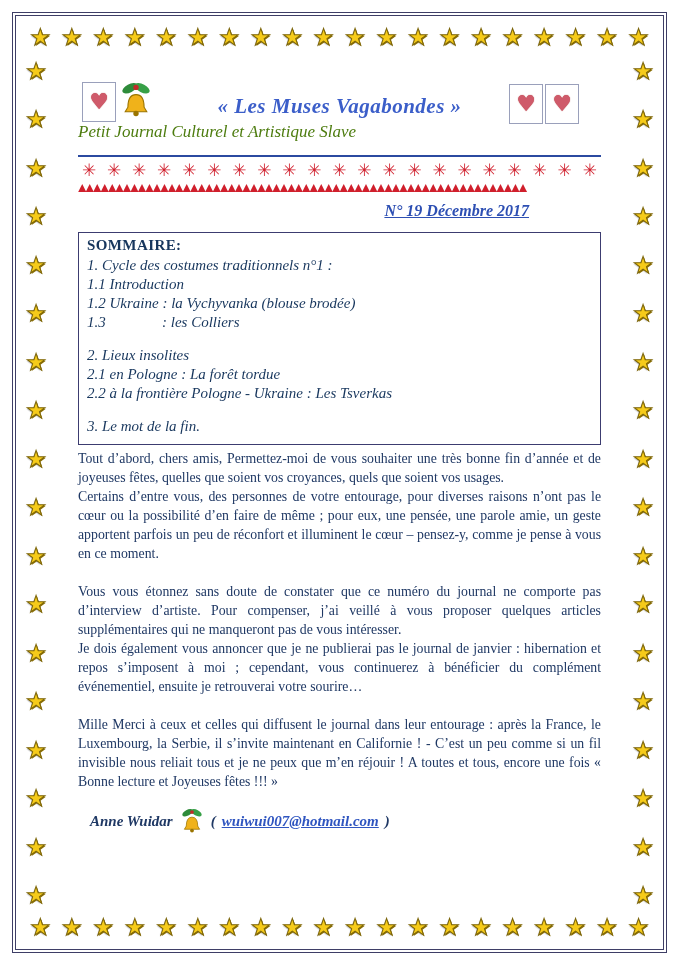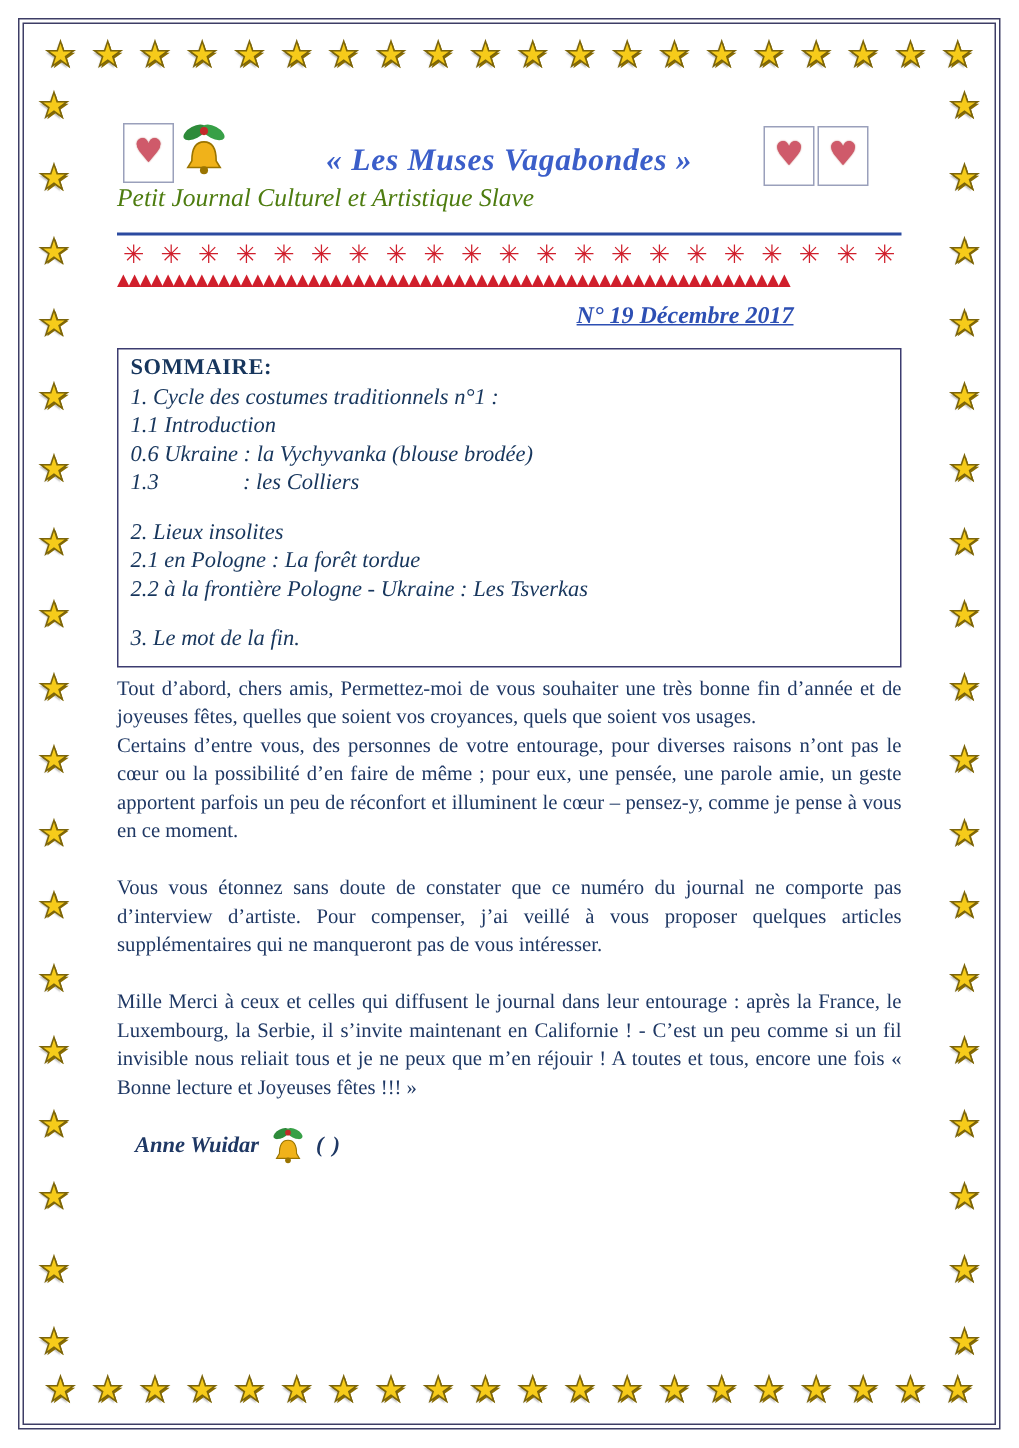--- a/index.html
+++ b/index.html
@@ -208,46 +208,48 @@
         </div>
       <div class="ribbon-zigzag"><span>▲</span><span>▲</span><span>▲</span><span>▲</span><span>▲</span><span>▲</span><span>▲</span><span>▲</span><span>▲</span><span>▲</span><span>▲</span><span>▲</span><span>▲</span><span>▲</span><span>▲</span><span>▲</span><span>▲</span><span>▲</span><span>▲</span><span>▲</span><span>▲</span><span>▲</span><span>▲</span><span>▲</span><span>▲</span><span>▲</span><span>▲</span><span>▲</span><span>▲</span><span>▲</span><span>▲</span><span>▲</span><span>▲</span><span>▲</span><span>▲</span><span>▲</span><span>▲</span><span>▲</span><span>▲</span><span>▲</span><span>▲</span><span>▲</span><span>▲</span><span>▲</span><span>▲</span><span>▲</span><span>▲</span><span>▲</span><span>▲</span><span>▲</span><span>▲</span><span>▲</span><span>▲</span><span>▲</span><span>▲</span><span>▲</span><span>▲</span><span>▲</span><span>▲</span><span>▲</span></div>
     </div>
 
     <div class="issue">N° 19 Décembre 2017</div>
 
     <div class="toc">
       <div class="toc-heading">SOMMAIRE:</div>
       <div class="toc-line">1. Cycle des costumes traditionnels n°1 :</div>
       <div class="toc-line">1.1 Introduction</div>
-      <div class="toc-line">0.6 Ukraine : la Vychyvanka (blouse brodée)</div>
+      <div class="toc-line">1.2 Ukraine : la Vychyvanka (blouse brodée)</div>
       <div class="toc-line">1.3&nbsp;&nbsp;&nbsp;&nbsp;&nbsp;&nbsp;&nbsp;&nbsp;&nbsp;&nbsp;&nbsp;&nbsp;&nbsp;&nbsp;&nbsp;: les Colliers</div>
       <div class="toc-line blank"></div>
       <div class="toc-line">2. Lieux insolites</div>
       <div class="toc-line">2.1 en Pologne : La forêt tordue</div>
       <div class="toc-line">2.2 à la frontière Pologne - Ukraine : Les Tsverkas</div>
       <div class="toc-line blank"></div>
       <div class="toc-line">3. Le mot de la fin.</div>
     </div>
 
     <div class="body-text">
       <p class="para">Tout d’abord, chers amis, Permettez-moi de vous souhaiter une très bonne fin d’année et de joyeuses fêtes, quelles que soient vos croyances, quels que soient vos usages.</p>
       <p class="para">Certains d’entre vous, des personnes de votre entourage, pour diverses raisons n’ont pas le cœur ou la possibilité d’en faire de même ; pour eux, une pensée, une parole amie, un geste apportent parfois un peu de réconfort et illuminent le cœur – pensez-y, comme je pense à vous en ce moment.</p>
       <p class="para gap">Vous vous étonnez sans doute de constater que ce numéro du journal ne comporte pas d’interview d’artiste. Pour compenser, j’ai veillé à vous proposer quelques articles supplémentaires qui ne manqueront pas de vous intéresser.</p>
+      <p class="para">Je dois également vous annoncer que je ne publierai pas le journal de janvier : hibernation et repos s’imposent à moi ; cependant, vous continuerez à bénéficier du complément événementiel, ensuite je retrouverai votre sourire…</p>
       <p class="para gap">Mille Merci à ceux et celles qui diffusent le journal dans leur entourage : après la France, le Luxembourg, la Serbie, il s’invite maintenant en Californie ! - C’est un peu comme si un fil invisible nous reliait tous et je ne peux que m’en réjouir ! A toutes et tous, encore une fois « Bonne lecture et Joyeuses fêtes !!! »</p>
     </div>
 
     <div class="signature">
       <span class="sig-name">Anne Wuidar</span>
       <span class="bell-small">
         <svg viewBox="0 0 40 44" width="26" height="28" aria-hidden="true">
           <ellipse cx="13" cy="9" rx="9" ry="4.5" fill="#2e8b3a" transform="rotate(-28 13 9)"></ellipse>
           <ellipse cx="27" cy="9" rx="9" ry="4.5" fill="#37a047" transform="rotate(28 27 9)"></ellipse>
           <circle cx="20" cy="8" r="3" fill="#c22a2a"></circle>
           <path d="M11 30 q0-14 9-14 q9 0 9 14 l3 5 H8 z" fill="#f0b21a" stroke="#9a7400" stroke-width="1.2"></path>
           <circle cx="20" cy="37" r="3" fill="#9a7400"></circle>
         </svg>
       </span>
       <span class="sig-paren">(</span>
+      <a class="email" href="#">wuiwui007@hotmail.com</a>
       <span class="sig-paren">)</span>
     </div>
 
   </div>
 </div>
 
 </body></html>

